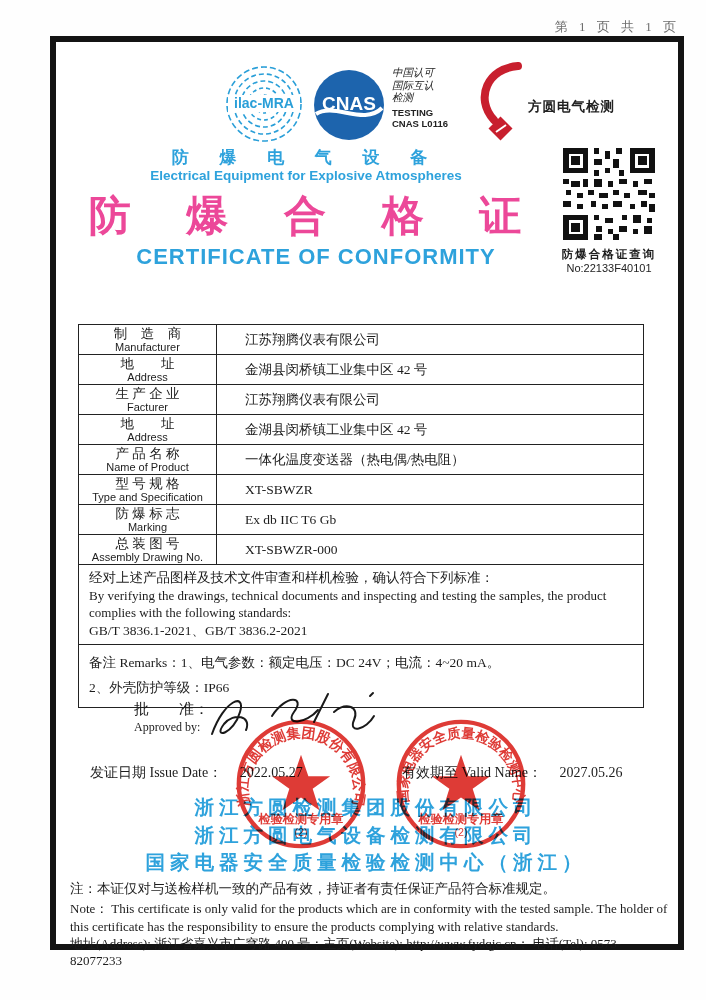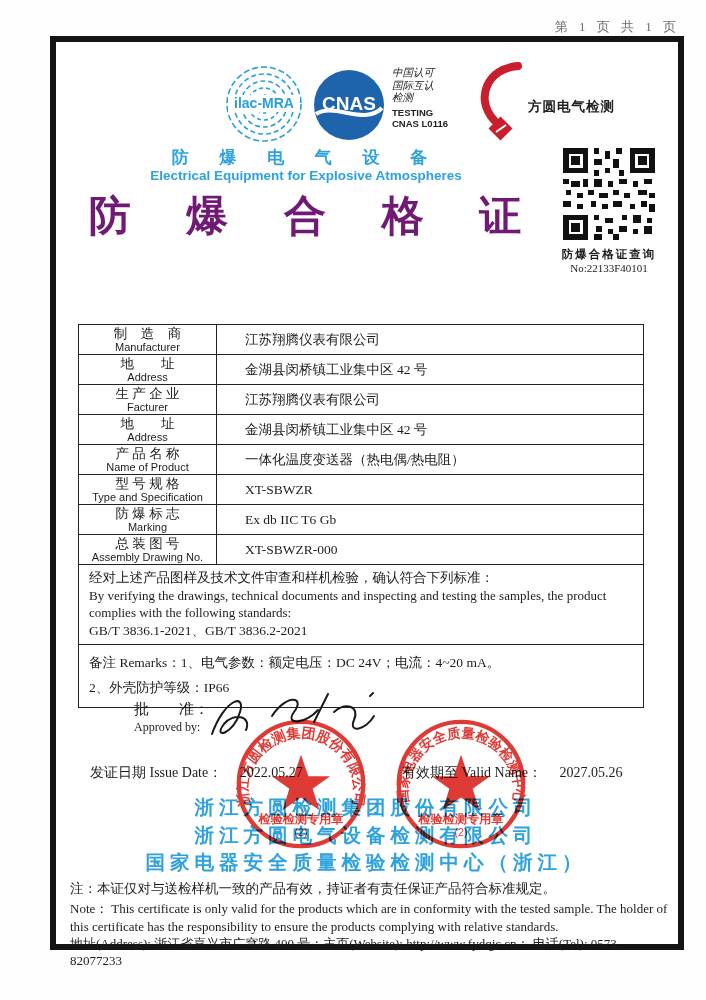--- a/index.html
+++ b/index.html
@@ -39,31 +39,31 @@
     color:#2ea2dc; font-weight:bold; font-size:17px; letter-spacing:13px;
     font-family:"Liberation Sans",sans-serif;
   }
   .subject-en {
     position:absolute; left:0; top:126px; width:500px; text-align:center;
     color:#2ea2dc; font-weight:bold; font-size:13.5px;
     font-family:"Liberation Sans",sans-serif;
   }
   .title-cn {
     position:absolute; left:0; top:146px; width:520px; text-align:center;
-    color:#701a75; font-weight:bold; font-size:42px; letter-spacing:22px;
+    color:#ec4899; font-weight:bold; font-size:42px; letter-spacing:22px;
     font-family:"Liberation Sans",sans-serif; white-space:nowrap;
   }
   .title-en {
     position:absolute; left:0; top:202px; width:520px; text-align:center;
     color:#2ea2dc; font-weight:bold; font-size:22px; letter-spacing:1px;
     font-family:"Liberation Sans",sans-serif;
   }
   .qr-block { position:absolute; right:14px; top:106px; width:110px; text-align:center; }
   .qr-caption { font-size:11.5px; font-weight:bold; letter-spacing:2px; margin-top:3px; font-family:"Liberation Sans",sans-serif; }
-  .qr-no { font-size:11px; color:#222; font-family:Liberation Serif, serif;text-align:center; }
+  .qr-no { font-size:11px; color:#222; font-family:Liberation Sans, sans-serif;text-align:center; }
   
   .certnos { position:absolute; left:16px; top:248px; width:600px; font-size:14.5px; }
   .certnos .grp { display:inline-block; }
   .certnos .grp + .grp { margin-left:46px; }
   .certnos .val { margin-left:6px; }
   
   .info-table {
     position:absolute; left:22px; top:282px; width:566px;
     border-collapse:collapse;
     font-size:13.5px;
@@ -144,20 +144,21 @@
         <rect x="26" y="58" width="17" height="17" transform="rotate(45 34.5 66.5)" fill="#c81f2e"></rect>
         <path d="M30,70 L40,63" stroke="#ffffff" stroke-width="2"></path>
       </svg>
       <div class="fy-label">方圆电气检测</div>
     </div>
   </div>
 
   <div class="subject-cn">防 爆 电 气 设 备</div>
   <div class="subject-en">Electrical Equipment for Explosive Atmospheres</div>
   <div class="title-cn">防 爆 合 格 证</div>
+  <div class="title-en">CERTIFICATE OF CONFORMITY</div>
 
   <div class="qr-block">
     <svg width="92" height="92" viewBox="0 0 33 33" shape-rendering="crispEdges">
       <rect width="33" height="33" fill="#fff"></rect>
       <g fill="#111">
         <rect x="0" y="0" width="9" height="9"></rect>
           <rect x="24" y="0" width="9" height="9"></rect>
           <rect x="0" y="24" width="9" height="9"></rect>
         <rect x="11" y="0" width="2" height="2"></rect>
           <rect x="15" y="1" width="2" height="3"></rect>

